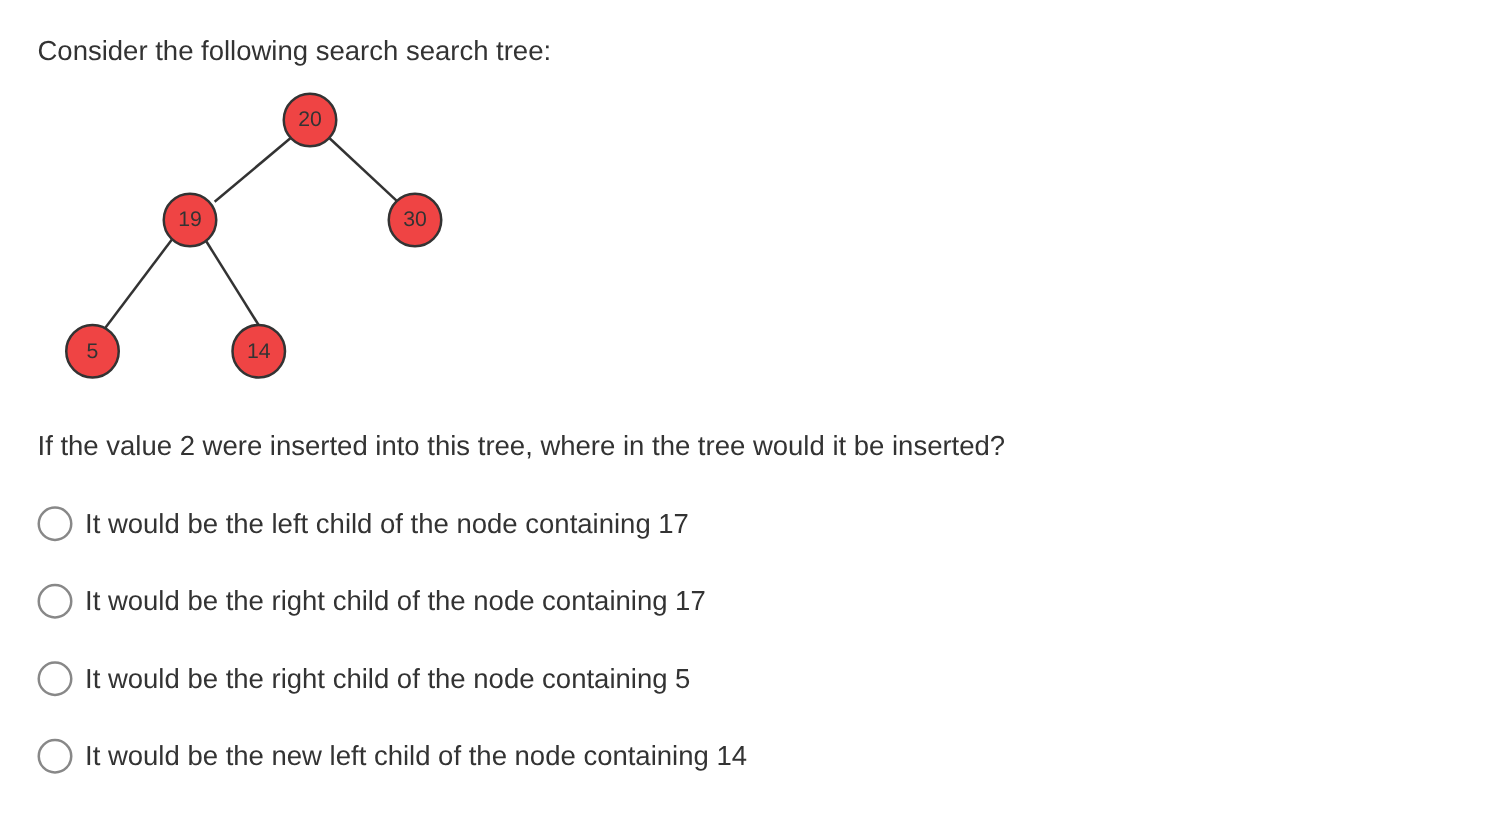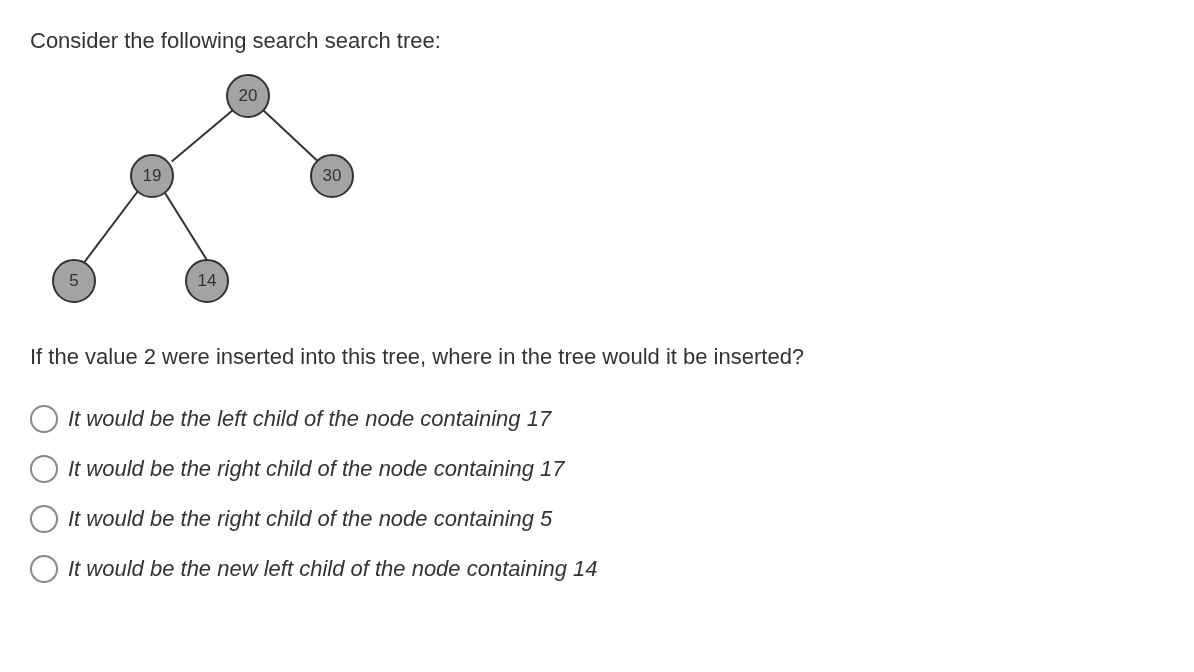--- a/index.html
+++ b/index.html
@@ -27,38 +27,37 @@
     .tree-node {
       position: absolute;
       width: 44px;
       height: 44px;
       border: 2px solid #333;
       border-radius: 50%;
       display: flex;
       align-items: center;
       justify-content: center;
       font-size: 17px;
-      background: #a3a3a3;
+      background: #ef4444;
       z-index: 2;
     }
     .edge {
       position: absolute;
       background: #333;
       height: 2px;
       transform-origin: 0 50%;
       z-index: 1;
     }
     .question-text {
       margin-bottom: 35px;
     }
     .options {
       display: flex;
       flex-direction: column;
-      gap: 22px;
-      font-style: italic;
+      gap: 34px;
     }
     .option {
       display: flex;
       align-items: center;
       gap: 10px;
     }
     .radio {
       width: 28px;
       height: 28px;
       border: 2px solid #888;

